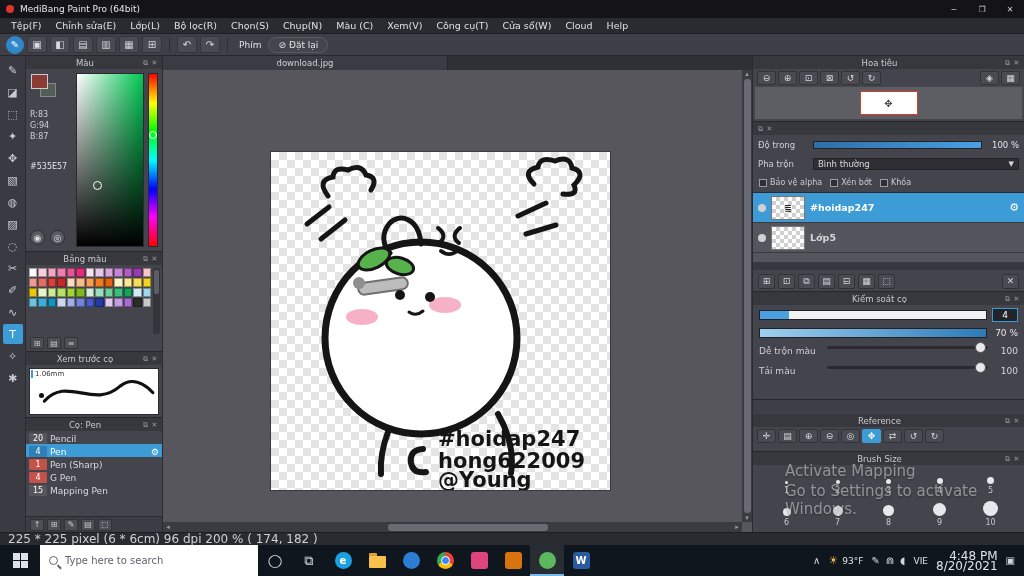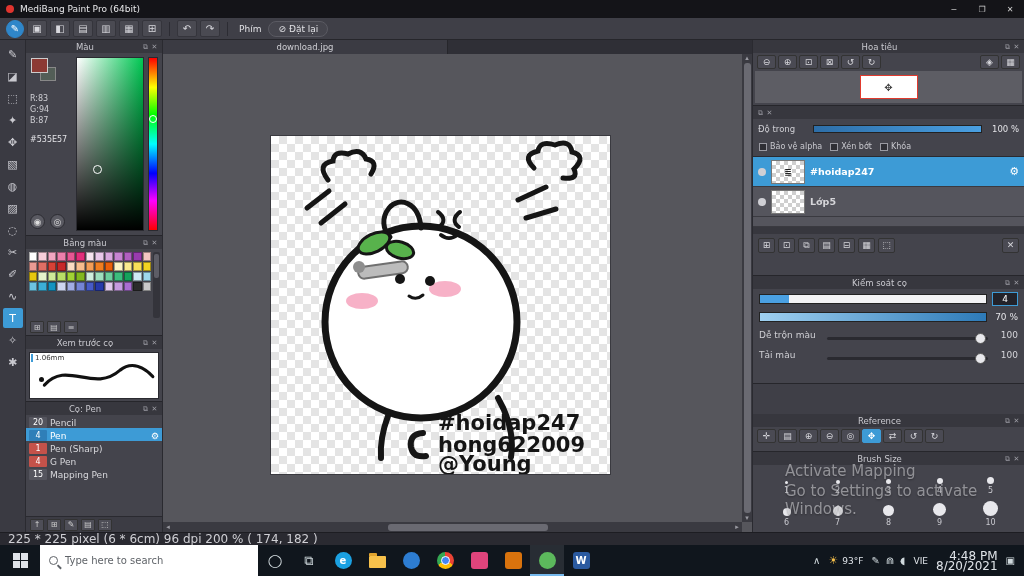--- a/index.html
+++ b/index.html
@@ -40,21 +40,21 @@
 .pic{font-size:7px;color:#9a9aa2;width:9px;text-align:center}
 
 
 .panel-color{height:196px}
 .color-body{display:flex;padding:4px;gap:4px;flex:1}
 .color-left{width:42px;display:flex;flex-direction:column;font-size:8px;color:#cfcfd4}
 .swatch-pair{position:relative;width:28px;height:26px;margin:1px 0 9px 1px}
 .sw-bg{position:absolute;left:9px;top:9px;width:16px;height:14px;background:#111;border:1px solid #888}
 .sw-fg{position:absolute;left:0;top:0;width:17px;height:15px;border:1px solid #ccc}
 .rgb-lines div{line-height:11px}
-.hexline{margin-top:9px;color:#e2e2e6}
+.hexline{margin-top:20px;color:#e2e2e6}
 .round-btns{margin-top:auto;display:flex;gap:5px;padding-bottom:2px}
 .rbtn{width:15px;height:15px;border-radius:50%;background:#5a5a62;display:flex;align-items:center;justify-content:center;font-size:9px;color:#ddd;border:1px solid #2c2c32}
 .grad-wrap{flex:1;position:relative;border:1px solid #2a2a30;
   background:linear-gradient(to bottom,rgba(0,0,0,0) 0%,#000 100%),linear-gradient(to right,#fff 0%,#00c853 100%)}
 .grad-cursor{position:absolute;left:16px;top:62%;width:9px;height:9px;border:1.5px solid #fff;border-radius:50%}
 .hue-wrap{width:10px;position:relative;border:1px solid #2a2a30;
   background:linear-gradient(to bottom,#f00,#ff0 17%,#0f0 33%,#0ff 50%,#00f 67%,#f0f 83%,#f00)}
 .hue-cursor{position:absolute;left:0;top:33%;width:8px;height:8px;border:1.5px solid #fff;border-radius:50%}
 
 
@@ -135,21 +135,21 @@
 .lfb.trash{margin-left:auto}
 
 
 .panel-bc{height:108px}
 .bc-row{display:flex;align-items:center;gap:5px;padding:3px 6px;flex:none}
 .track1{flex:1;height:10px;background:#f2f2f4;border:1px solid #222;position:relative}
 .track1 .f{position:absolute;left:0;top:0;bottom:0;width:13%;background:#4aa0e2}
 .track2{flex:1;height:10px;border:1px solid #222;background:linear-gradient(to right,#9fd0f0,#2d7ab8)}
 .valbox{width:26px;height:14px;background:#23232a;border:1px solid #3d9bd6;color:#fff;font-size:9px;display:flex;align-items:center;justify-content:center;flex:none}
 .pctval{width:26px;text-align:right;color:#e2e2e6;flex:none;font-size:9px}
-.knob-row{display:flex;align-items:flex-end;padding:5px 6px;gap:6px;font-size:9px;color:#d5d5da}
+.knob-row{display:flex;align-items:flex-start;padding:5px 6px;gap:6px;font-size:9px;color:#d5d5da}
 .knob-row .lab{width:62px}
 .ktrack{flex:1;height:3px;background:#2a2a30;position:relative;border-radius:2px}
 .knob{position:absolute;right:2px;top:-4px;width:11px;height:11px;border-radius:50%;background:#e8e8ec;border:1px solid #555}
 .kval{width:24px;text-align:right;flex:none}
 
 
 .panel-ref{height:38px;margin-top:auto}
 .panel-bsize{height:80px;border-bottom:none}
 .bs-grid{display:flex;flex-wrap:wrap;padding:3px 8px 0;flex:1}
 .bs-cell{width:20%;height:27px;display:flex;flex-direction:column;align-items:center;justify-content:flex-end;color:#c9c9cf;font-size:8px}
@@ -189,20 +189,34 @@
 <div class="app">
 
   <div class="titlebar">
     <div class="tb-dot"></div>
     <div class="tb-title">MediBang Paint Pro (64bit)</div>
     <div class="tb-btn">─</div>
     <div class="tb-btn">❐</div>
     <div class="tb-btn">✕</div>
   </div>
 
+  <div class="menubar">
+      <div class="menu-item">Tệp(F)</div>
+      <div class="menu-item">Chỉnh sửa(E)</div>
+      <div class="menu-item">Lớp(L)</div>
+      <div class="menu-item">Bộ lọc(R)</div>
+      <div class="menu-item">Chọn(S)</div>
+      <div class="menu-item">Chụp(N)</div>
+      <div class="menu-item">Màu (C)</div>
+      <div class="menu-item">Xem(V)</div>
+      <div class="menu-item">Công cụ(T)</div>
+      <div class="menu-item">Cửa sổ(W)</div>
+      <div class="menu-item">Cloud</div>
+      <div class="menu-item">Help</div>
+    </div>
 
   <div class="toolbar">
     <div style="display:flex;gap:3px">
         <div class="tbi round">✎</div>
         <div class="tbi">▣</div>
         <div class="tbi">◧</div>
         <div class="tbi">▤</div>
         <div class="tbi">▥</div>
         <div class="tbi">▦</div>
         <div class="tbi">⊞</div>
@@ -491,20 +505,27 @@
           <span class="pic">⧉</span>
           <span class="pic">✕</span>
         </div>
         <div class="lrow op">
           <span class="lab">Độ trong</span>
           <div class="slider">
               <div class="sfill" style="width:100%"></div>
             </div>
           <span class="lval">100 %</span>
         </div>
+        <div class="lrow bl">
+          <span class="lab">Pha trộn</span>
+          <div class="blendbox">
+            <span>Bình thường</span>
+            <span class="car">▼</span>
+          </div>
+        </div>
         <div class="chkrow">
             <div class="chk">
               <div class="box"></div>
               <div>Bảo vệ alpha</div>
             </div>
             <div class="chk">
               <div class="box"></div>
               <div>Xén bớt</div>
             </div>
             <div class="chk">

